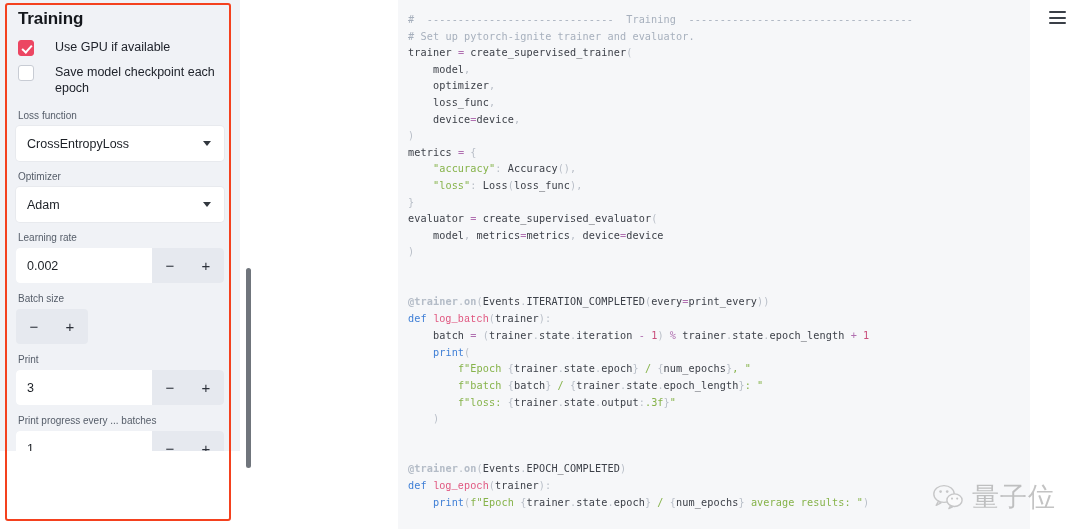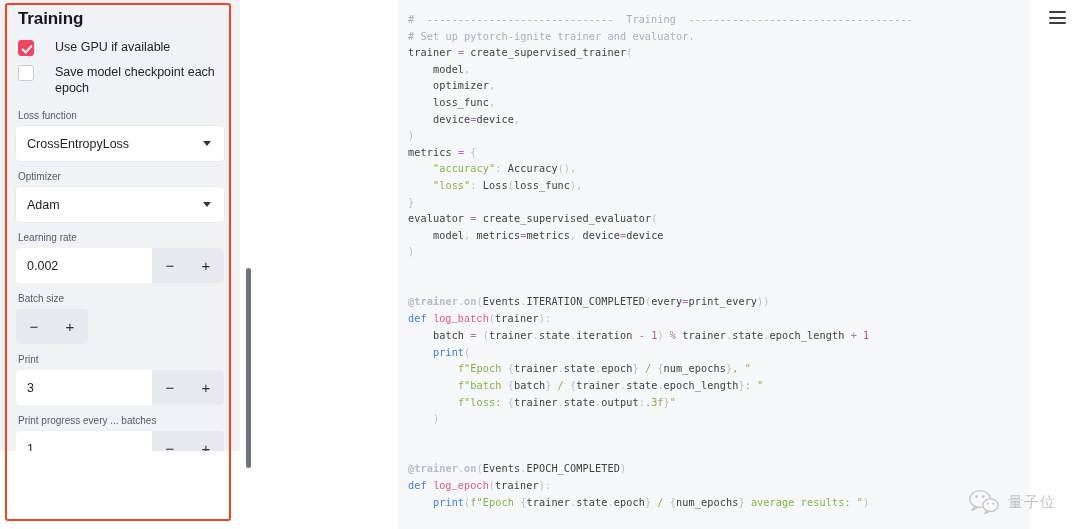--- a/index.html
+++ b/index.html
@@ -254,21 +254,21 @@
     right: 24px;
     bottom: 14px;
     display: flex;
     align-items: center;
     gap: 9px;
     opacity: 0.45;
     z-index: 25;
   }
   #watermark .wm-text {
     font-family: "DejaVu Sans", sans-serif;
-    font-size: 15px;
+    font-size: 27px;
     color: #7c7c7c;
     letter-spacing: 1px;
   }
 </style>
 </head>
 <body>
 
 <div id="app">
 
   <aside id="sidebar">

